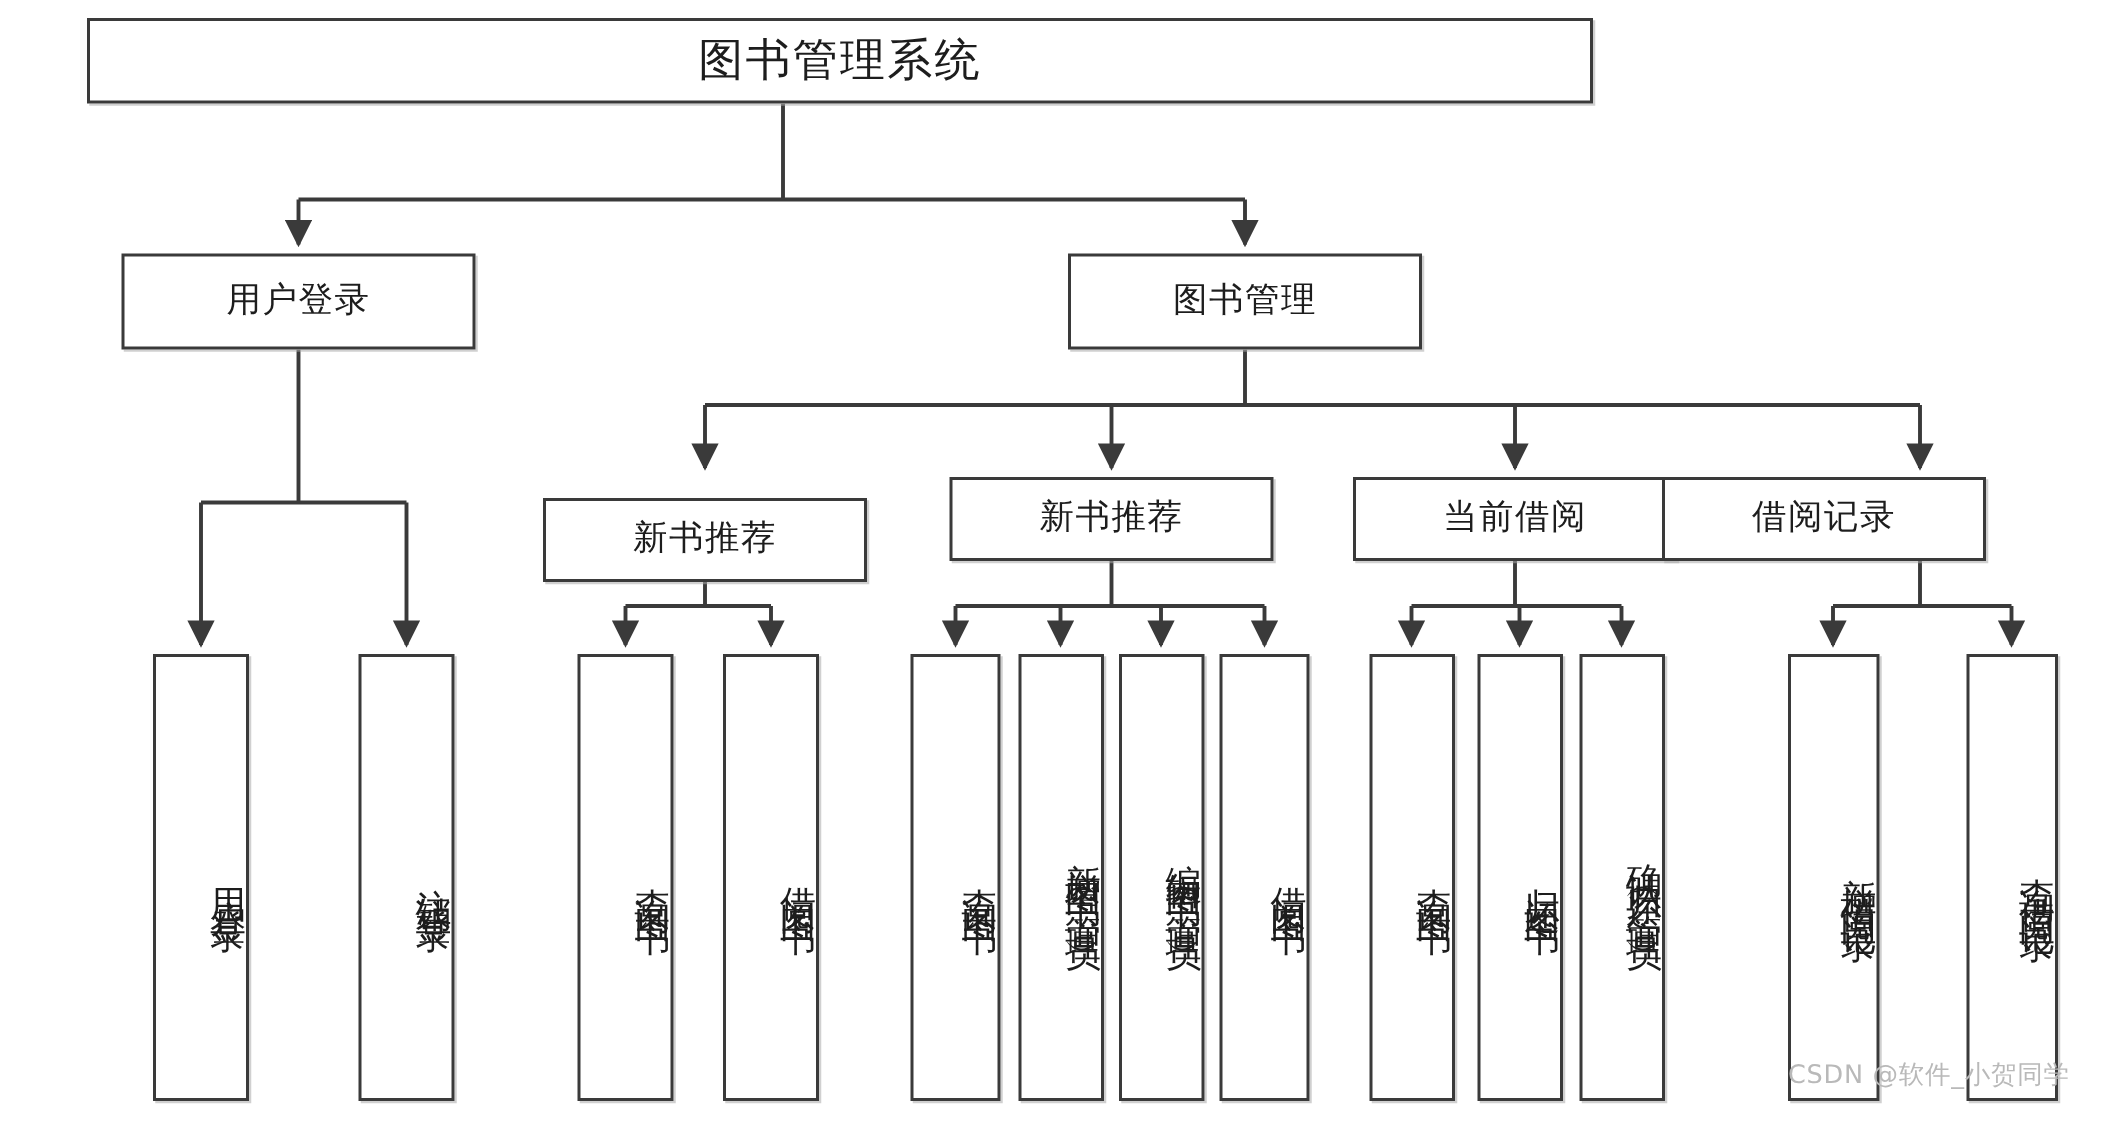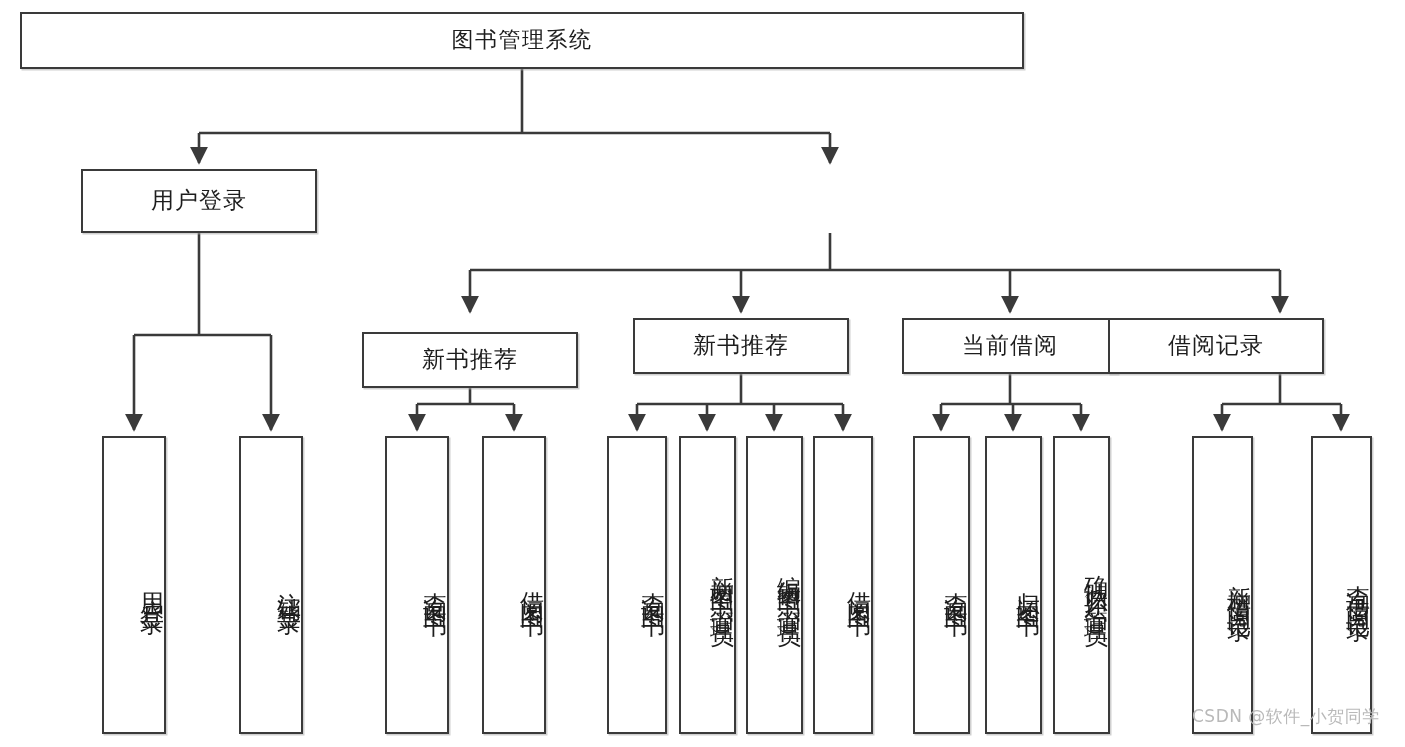--- a/index.html
+++ b/index.html
@@ -34,22 +34,23 @@
     justify-content: center;
     color: #1d1d1d;
     box-shadow: 1.5px 1.5px 0 rgba(170,170,170,0.55);
   }
   .node.horiz {
     font-size: 23px;
     letter-spacing: 1px;
     line-height: 1.1;
   }
   .node.root {
-    font-size: 22px;
+    font-size: 30px;
     letter-spacing: 1.5px;
+    margin-left: 38px;
   }
   .node.vert {
     writing-mode: vertical-rl;
     text-orientation: upright;
     font-size: 24px;
     letter-spacing: 7px;
     line-height: 1.05;
     align-items: flex-start;
     justify-content: center;
     padding-top: 4px;
@@ -124,20 +125,23 @@
     </g>
   </svg>
 
   <div class="node horiz root" style="left:20px; top:12px; width:1004px; height:57px;">
     <span>图书管理系统</span>
   </div>
 
   <div class="node horiz" style="left:81px; top:169px; width:236px; height:64px;">
     <span>用户登录</span>
   </div>
+  <div class="node horiz" style="left:712px; top:169px; width:236px; height:64px;">
+    <span>图书管理</span>
+  </div>
 
   <div class="node horiz" style="left:362px; top:332px; width:216px; height:56px;">
     <span>新书推荐</span>
   </div>
   <div class="node horiz" style="left:633px; top:318px; width:216px; height:56px;">
     <span>新书推荐</span>
   </div>
   <div class="node horiz" style="left:902px; top:318px; width:216px; height:56px;">
     <span>当前借阅</span>
   </div>

